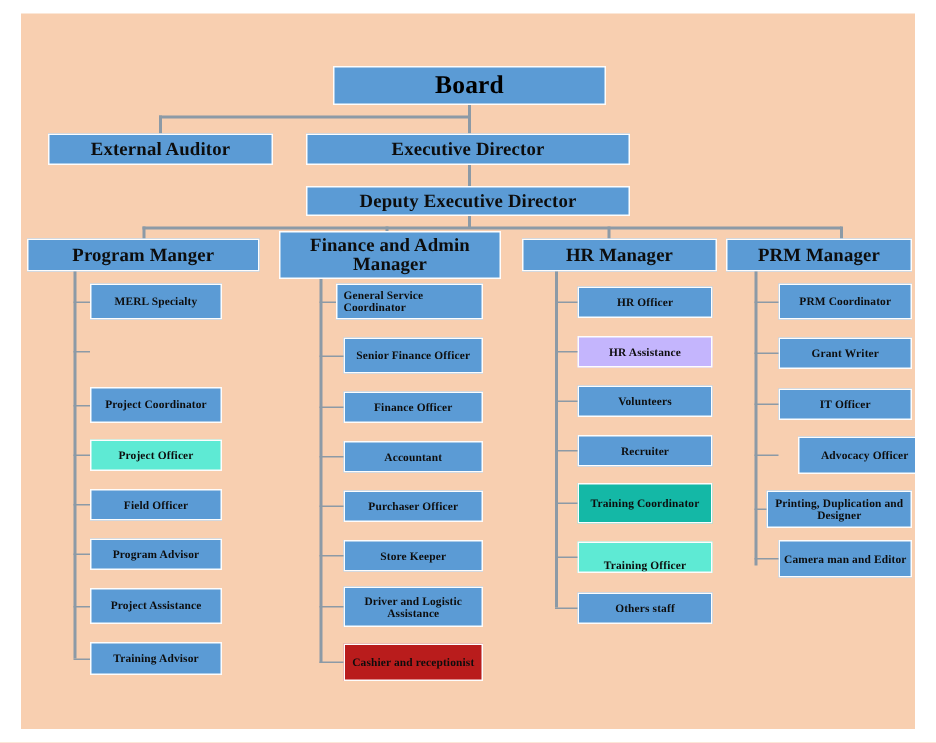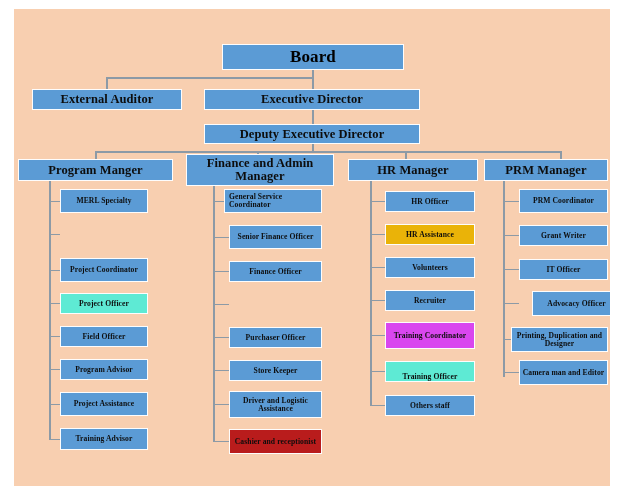--- a/index.html
+++ b/index.html
@@ -132,20 +132,23 @@
   <div class="box lvl-leaf" style="left: 215px; top: 216px; width: 93px; height: 24px; background: rgb(91, 155, 213); border-color: rgb(253, 253, 253); color: rgb(13, 13, 13);">
     <span>Senior Finance Officer</span>
     </div>
   <div class="ln h" style="left: 199px; top: 228px; width: 16px; background: rgb(140, 154, 166);"></div>
 
   <div class="box lvl-leaf" style="left: 215px; top: 252px; width: 93px; height: 21px; background: rgb(91, 155, 213); border-color: rgb(253, 253, 253); color: rgb(13, 13, 13);">
     <span>Finance Officer</span>
     </div>
   <div class="ln h" style="left: 199px; top: 262px; width: 16px; background: rgb(140, 154, 166);"></div>
 
+  <div class="box lvl-leaf" style="left: 215px; top: 285px; width: 93px; height: 21px; background: rgb(91, 155, 213); border-color: rgb(253, 253, 253); color: rgb(13, 13, 13);">
+    <span>Accountant</span>
+    </div>
   <div class="ln h" style="left: 199px; top: 295px; width: 16px; background: rgb(140, 154, 166);"></div>
 
   <div class="box lvl-leaf" style="left: 215px; top: 318px; width: 93px; height: 21px; background: rgb(91, 155, 213); border-color: rgb(253, 253, 253); color: rgb(13, 13, 13);">
     <span>Purchaser Officer</span>
     </div>
   <div class="ln h" style="left: 199px; top: 328px; width: 16px; background: rgb(140, 154, 166);"></div>
 
   <div class="box lvl-leaf" style="left: 215px; top: 351px; width: 93px; height: 21px; background: rgb(91, 155, 213); border-color: rgb(253, 253, 253); color: rgb(13, 13, 13);">
     <span>Store Keeper</span>
     </div>
@@ -164,36 +167,36 @@
   <div class="box lvl-mgr" style="left: 334px; top: 150px; width: 130px; height: 22px; background: rgb(91, 155, 213); border-color: rgb(253, 253, 253); color: rgb(13, 13, 13);">
     <span>HR Manager</span>
   </div>
   <div class="ln v" style="left: 356px; top: 172px; width: 1.5px; height: 224px; background: rgb(140, 154, 166);"></div>
 
   <div class="box lvl-leaf" style="left: 371px; top: 182px; width: 90px; height: 21px; background: rgb(91, 155, 213); border-color: rgb(253, 253, 253); color: rgb(13, 13, 13);">
     <span>HR Officer</span>
     </div>
   <div class="ln h" style="left: 356px; top: 192px; width: 15px; background: rgb(140, 154, 166);"></div>
 
-  <div class="box lvl-leaf" style="left: 371px; top: 215px; width: 90px; height: 21px; background: #eab308; border-color: rgb(253, 253, 253); color: rgb(13, 13, 13);">
+  <div class="box lvl-leaf" style="left: 371px; top: 215px; width: 90px; height: 21px; background: #c4b5fd; border-color: rgb(253, 253, 253); color: rgb(13, 13, 13);">
     <span>HR Assistance</span>
     </div>
   <div class="ln h" style="left: 356px; top: 225px; width: 15px; background: rgb(140, 154, 166);"></div>
 
   <div class="box lvl-leaf" style="left: 371px; top: 248px; width: 90px; height: 21px; background: rgb(91, 155, 213); border-color: rgb(253, 253, 253); color: rgb(13, 13, 13);">
     <span>Volunteers</span>
     </div>
   <div class="ln h" style="left: 356px; top: 258px; width: 15px; background: rgb(140, 154, 166);"></div>
 
   <div class="box lvl-leaf" style="left: 371px; top: 281px; width: 90px; height: 21px; background: rgb(91, 155, 213); border-color: rgb(253, 253, 253); color: rgb(13, 13, 13);">
     <span>Recruiter</span>
     </div>
   <div class="ln h" style="left: 356px; top: 291px; width: 15px; background: rgb(140, 154, 166);"></div>
 
-  <div class="box lvl-leaf" style="left: 371px; top: 313px; width: 90px; height: 27px; background: #d946ef; border-color: rgb(253, 253, 253); color: rgb(13, 13, 13);">
+  <div class="box lvl-leaf" style="left: 371px; top: 313px; width: 90px; height: 27px; background: #14b8a6; border-color: rgb(253, 253, 253); color: rgb(13, 13, 13);">
     <span>Training Coordinator</span>
     </div>
   <div class="ln h" style="left: 356px; top: 326px; width: 15px; background: rgb(140, 154, 166);"></div>
 
   <div class="box lvl-leaf" style="left: 371px; top: 352px; width: 90px; height: 21px; background: #5eead4; border-color: rgb(253, 253, 253); color: rgb(13, 13, 13); align-items: flex-end;">
     <span>Training Officer</span>
     </div>
   <div class="ln h" style="left: 356px; top: 362px; width: 15px; background: rgb(140, 154, 166);"></div>
 
   <div class="box lvl-leaf" style="left: 371px; top: 386px; width: 90px; height: 21px; background: rgb(91, 155, 213); border-color: rgb(253, 253, 253); color: rgb(13, 13, 13);">

